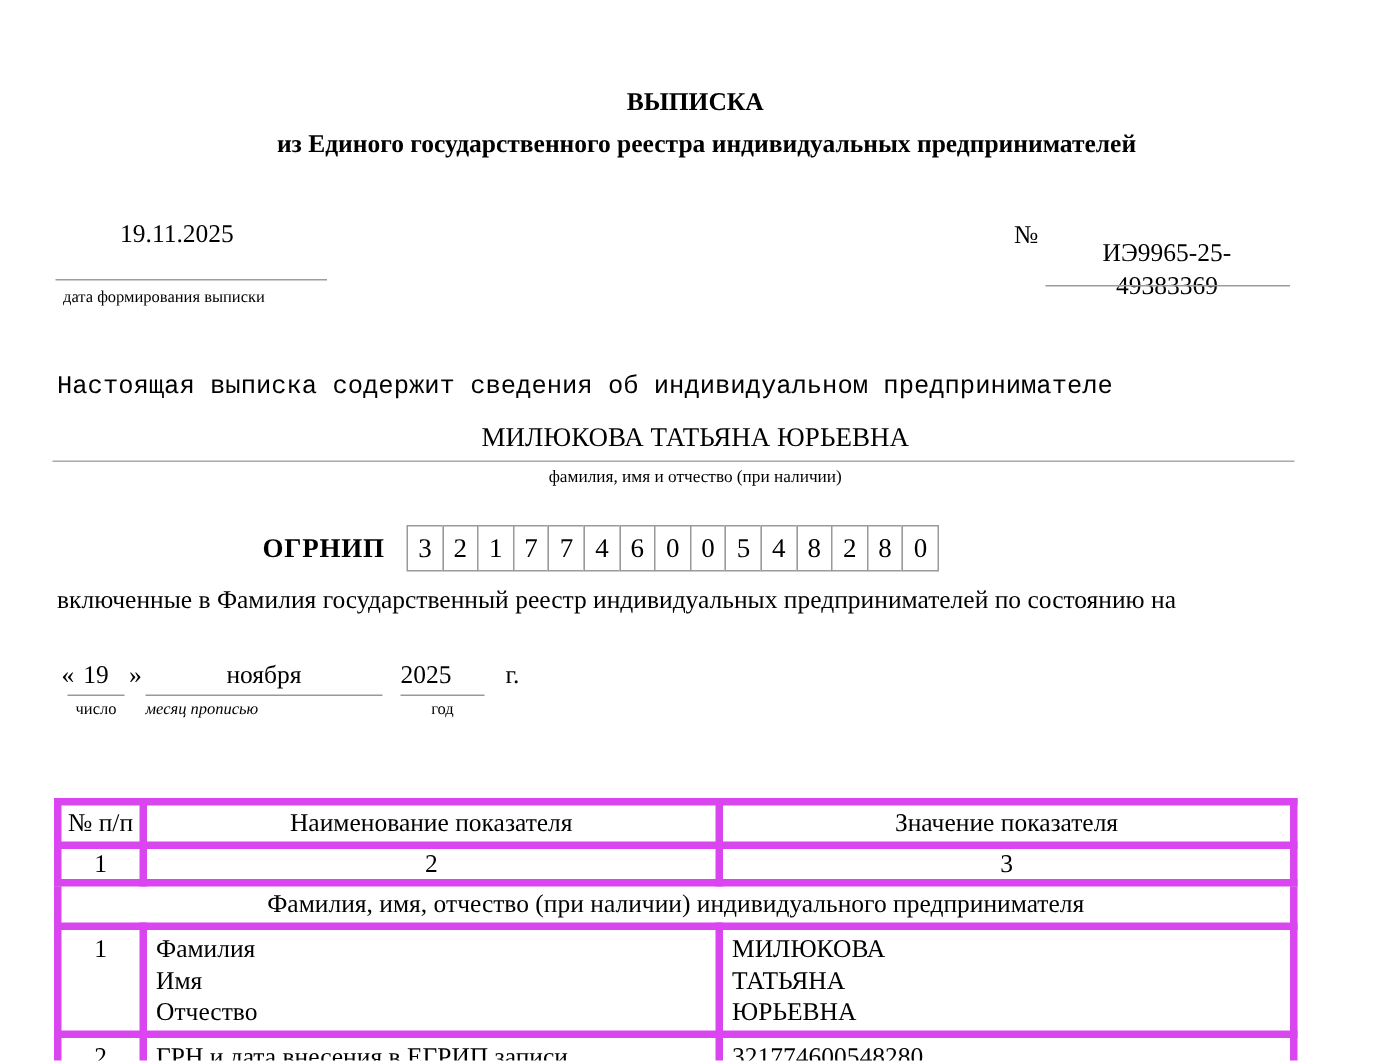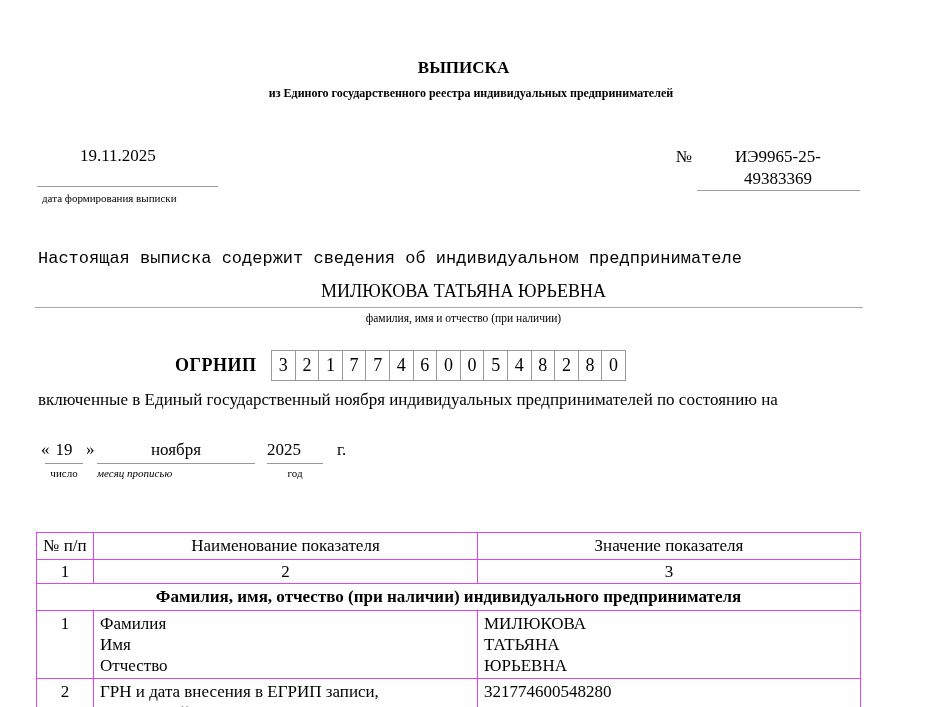--- a/index.html
+++ b/index.html
@@ -14,30 +14,30 @@
   .page { position: relative; width: 927px; height: 707px; background: #fff; margin-top: 20px; }
 
   .abs { position: absolute; }
 
   .doc-title {
     top: 38px; left: 0; width: 927px;
     text-align: center; font-weight: bold; font-size: 17px;
   }
   .doc-subtitle {
     top: 66px; left: 0; width: 927px;
-    text-align: center; font-weight: bold; font-size: 12px; padding-left: 15px;
+    text-align: center; font-weight: bold; font-size: 17px; padding-left: 15px;
   }
 
   .formation-date { top: 126px; left: 80px; font-size: 17px; }
   .left-rule   { top: 166px; left: 37px; width: 181px; border-top: 1px solid #9c9c9c; }
   .left-caption { top: 172px; left: 42px; font-size: 11px; }
 
   .number-sign { top: 127px; left: 676px; font-size: 17px; }
   .number-value {
-    top: 126px; left: 723px; width: 110px;
+    top: 138px; left: 723px; width: 110px;
     text-align: center; font-size: 17px; line-height: 22px;
   }
   .right-rule { top: 170px; left: 697px; width: 163px; border-top: 1px solid #9c9c9c; }
 
   .intro { top: 229px; left: 38px; width: 860px; font-size: 17px; font-family: Liberation Mono, monospace; }
 
   .holder-name {
     top: 261px; left: 0; width: 927px;
     text-align: center; font-size: 18px;
   }
@@ -76,32 +76,32 @@
   .year-caption { top: 447px; left: 267px; width: 56px; text-align: center; font-size: 11px; }
 
   .year-suffix { top: 420px; left: 337px; }
 
   table.data-table {
     position: absolute; top: 512px; left: 36px;
     width: 824px; border-collapse: collapse;
     font-size: 17px; table-layout: fixed;
   }
   .data-table td, .data-table th {
-    border: 1px solid #d946ef;
+    border: 5px solid #d946ef;
     font-weight: normal;
     vertical-align: top;
   }
   .col-num { width: 57px; }
   .col-name { width: 384px; }
   .col-value { width: 383px; }
   .data-table tr.hdr th { height: 27px; text-align: center; vertical-align: middle; padding: 2px 4px; }
   .data-table tr.colnums td { height: 24px; text-align: center; vertical-align: middle; }
   .data-table tr.section td {
     height: 27px; text-align: center; vertical-align: middle;
-    font-weight: bold; padding: 2px 4px;
+    font-weight: normal; padding: 2px 4px;
   }
   .data-table tr.body td { padding: 2px 6px; line-height: 21px; }
   .data-table tr.body td.cell-num { text-align: center; padding: 2px 0; }
   .data-table tr.stub td { height: 40px; }
   .pre { white-space: pre-line; }
 </style>
 </head>
 <body>
 
 <div class="page">
@@ -135,21 +135,21 @@
     <span class="digit-box">0</span>
     <span class="digit-box">0</span>
     <span class="digit-box">5</span>
     <span class="digit-box">4</span>
     <span class="digit-box">8</span>
     <span class="digit-box">2</span>
     <span class="digit-box">8</span>
     <span class="digit-box">0</span>
   </div>
 
-  <div class="abs included">включенные в Единый государственный ноября индивидуальных предпринимателей по состоянию на</div>
+  <div class="abs included">включенные в Фамилия государственный реестр индивидуальных предпринимателей по состоянию на</div>
 
   <span class="abs asof q-open">«</span>
   <span class="abs asof asof-day">19</span>
   <span class="abs asof q-close">»</span>
   <div class="abs day-rule"></div>
   <div class="abs day-caption">число</div>
 
   <span class="abs asof asof-month">ноября</span>
   <div class="abs month-rule"></div>
   <div class="abs month-caption">месяц прописью</div>

